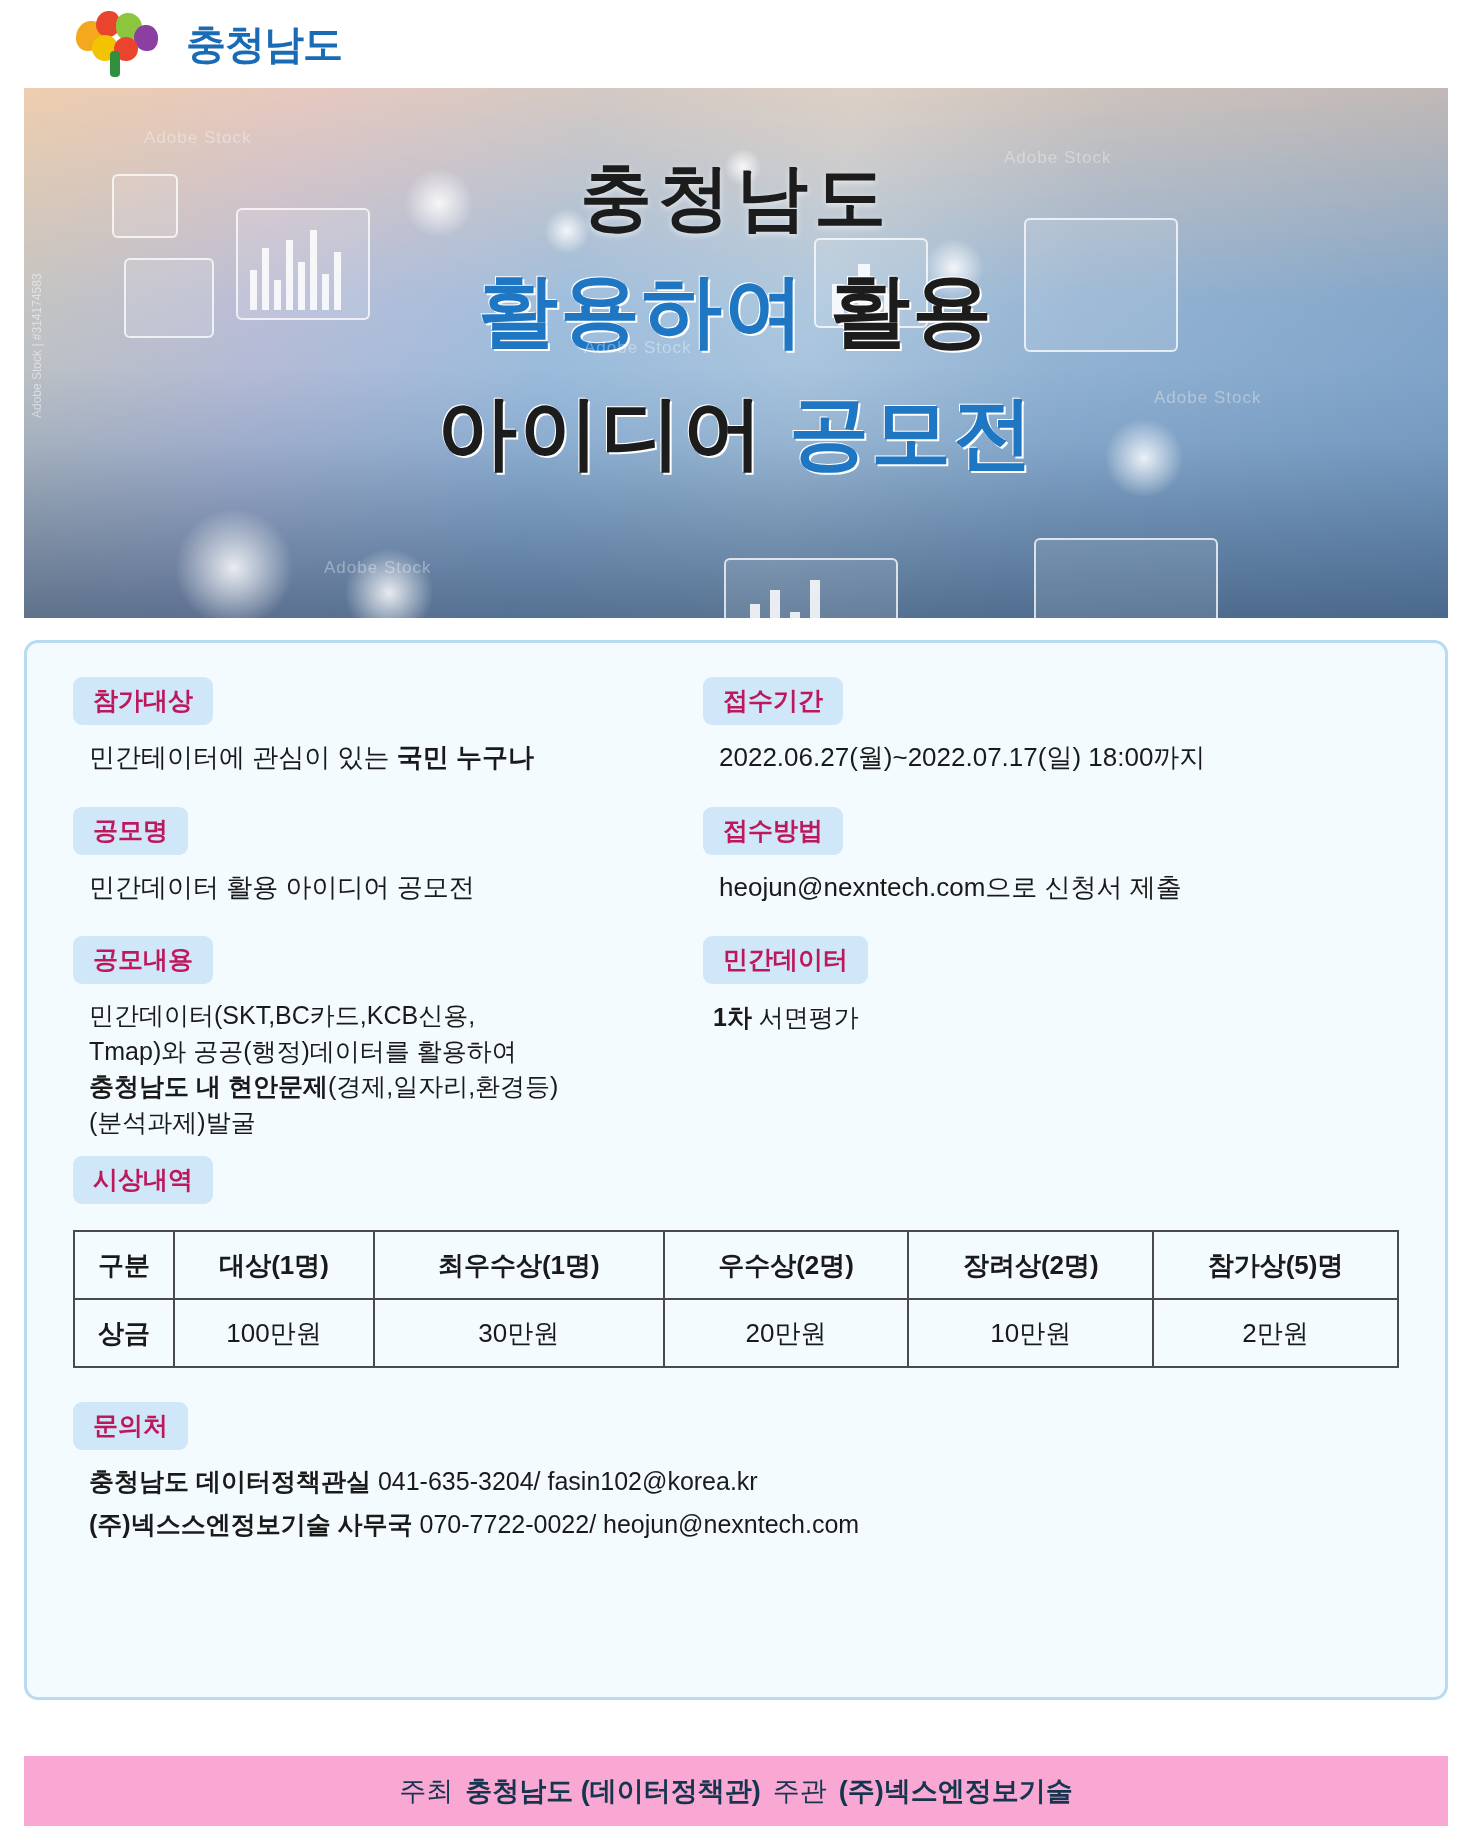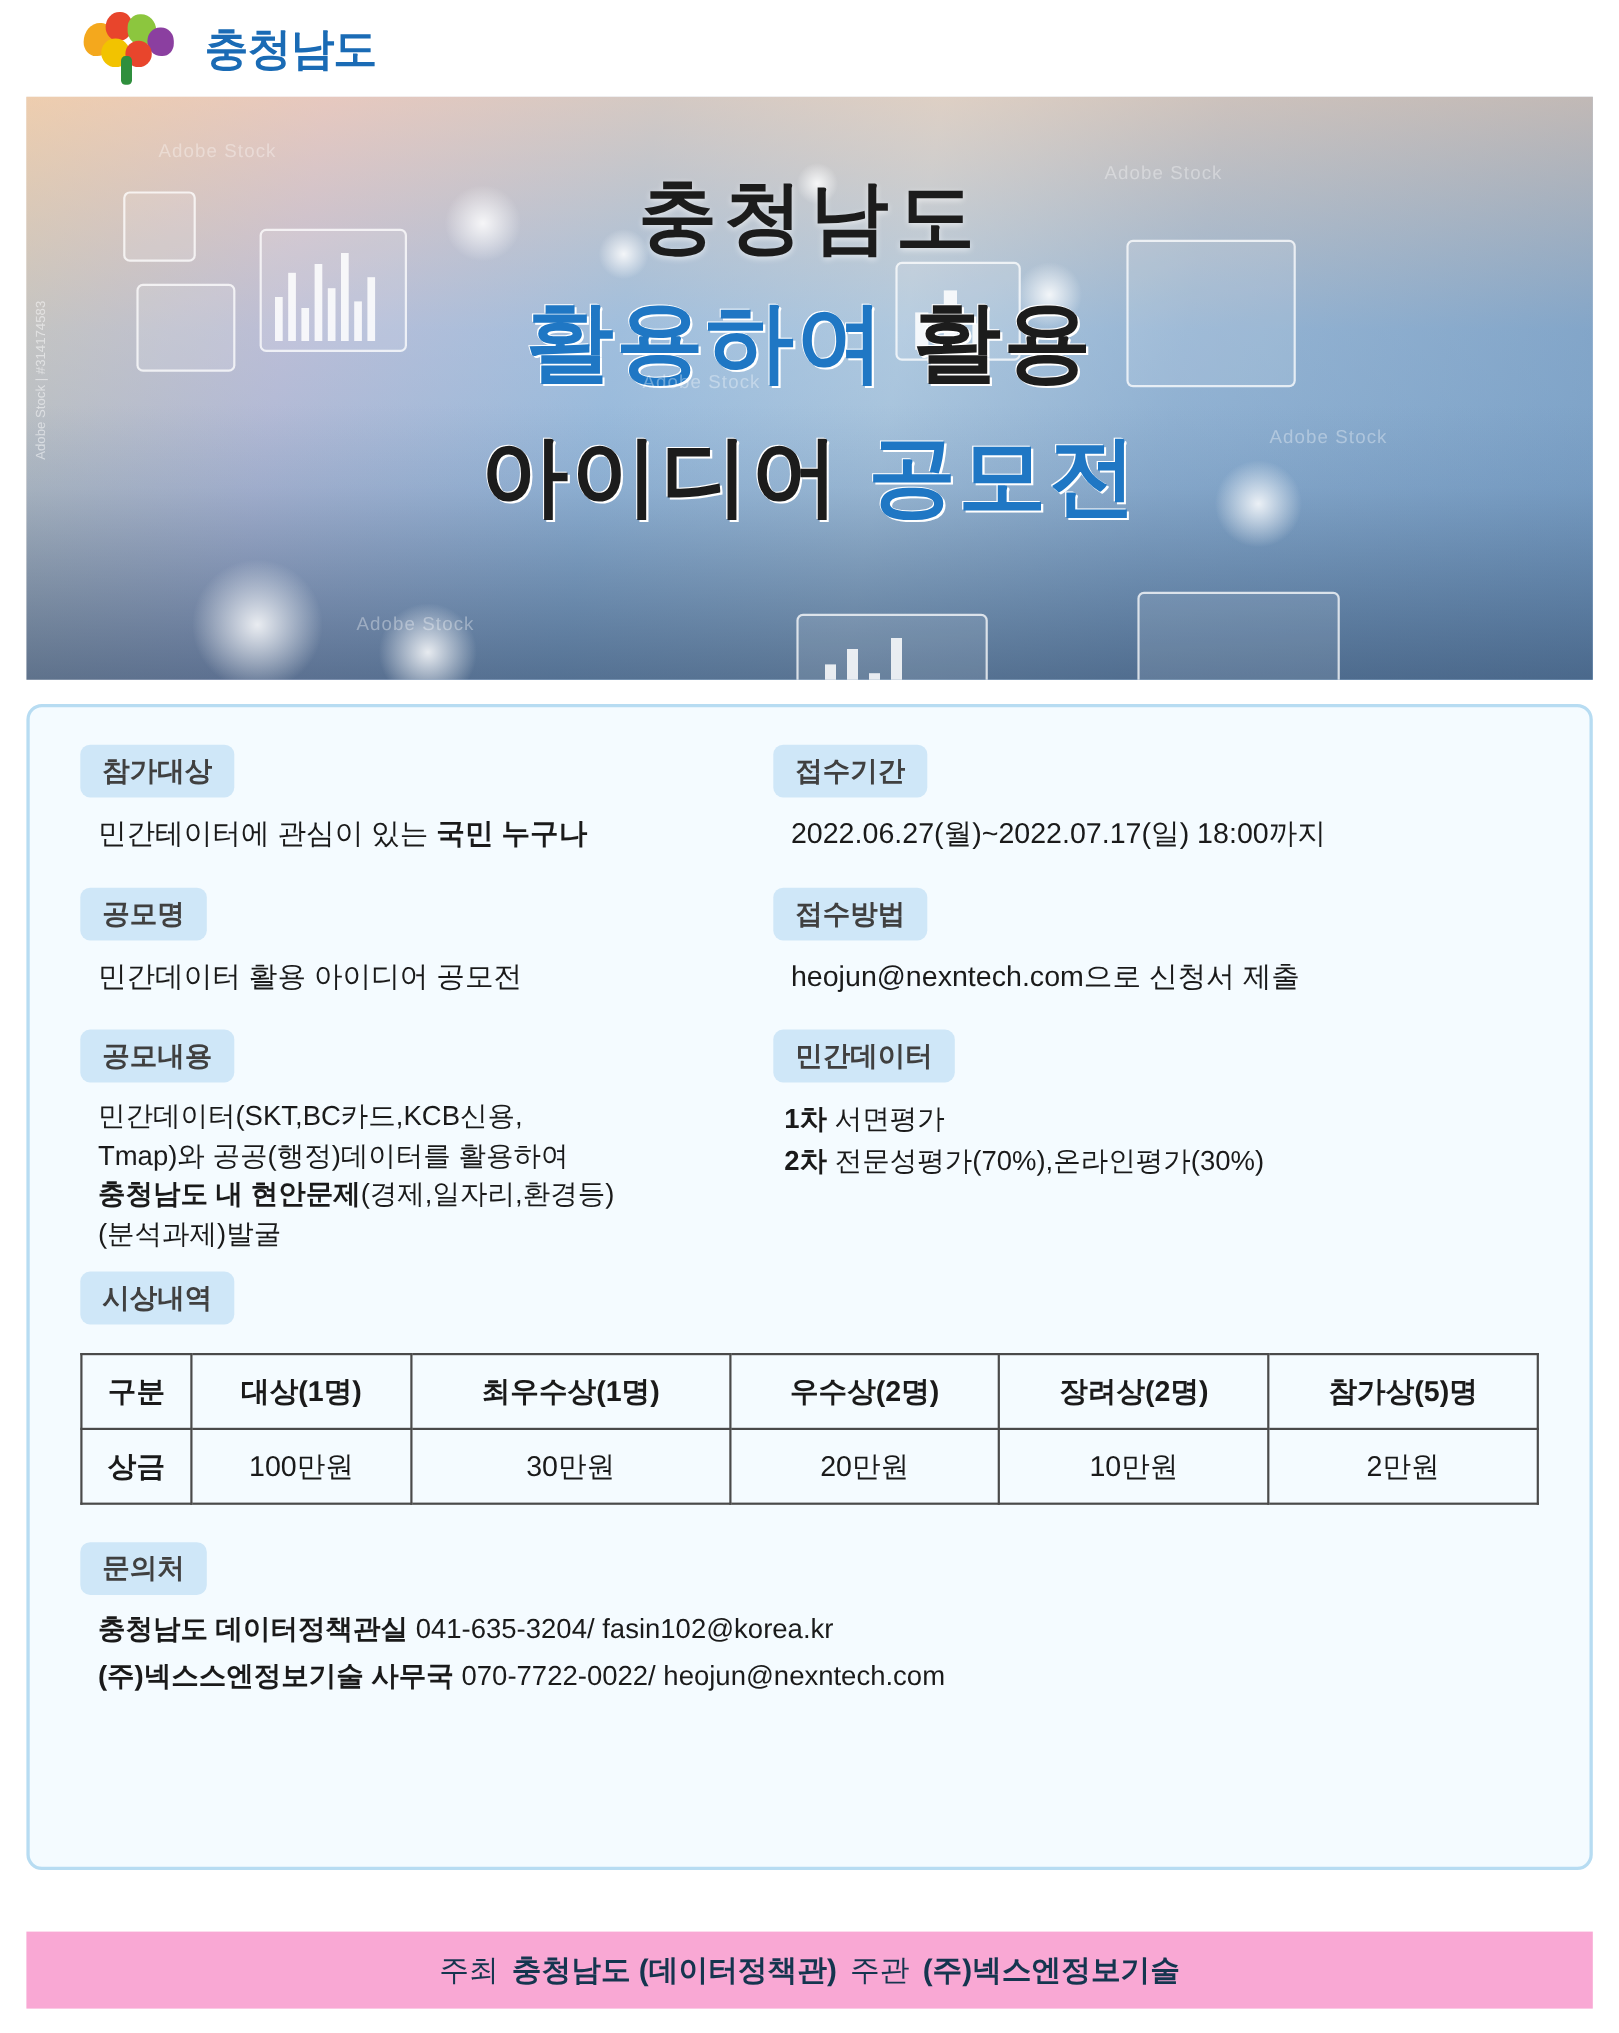--- a/index.html
+++ b/index.html
@@ -158,21 +158,21 @@
   .col-left { width: 630px; }
   .col-right { width: 630px; }
 
   .tag {
     display: inline-block;
     background: #cfe7f8;
     border-radius: 9px;
     padding: 7px 20px 8px 20px;
     font-size: 25px;
     font-weight: bold;
-    color: #404040;
+    color: #be185d;
     margin-bottom: 14px;
   }
   .field-text {
     font-size: 26px;
     line-height: 1.45;
     color: #1a1a1a;
     margin: 0 0 30px 16px;
   }
   .b { font-weight: bold; }
 
@@ -331,23 +331,20 @@
       <div class="tag">접수기간</div>
       <p class="field-text">2022.06.27(월)~2022.07.17(일) 18:00까지</p>
 
       <div class="tag">접수방법</div>
       <p class="field-text">heojun@nexntech.com으로 신청서 제출</p>
 
       <div class="tag">민간데이터</div>
       <div class="eval-body">
         <div>
           <span class="b">1차</span><span> 서면평가</span>
-        </div>
-        <div>
-          <span class="b">2차</span><span> 전문성평가(70%),온라인평가(30%)</span>
         </div>
       </div>
     </div>
   </div>
 
   <div class="prize-tag-wrap">
     <div class="tag">시상내역</div>
     <table class="prize">
       <thead>
         <tr>

